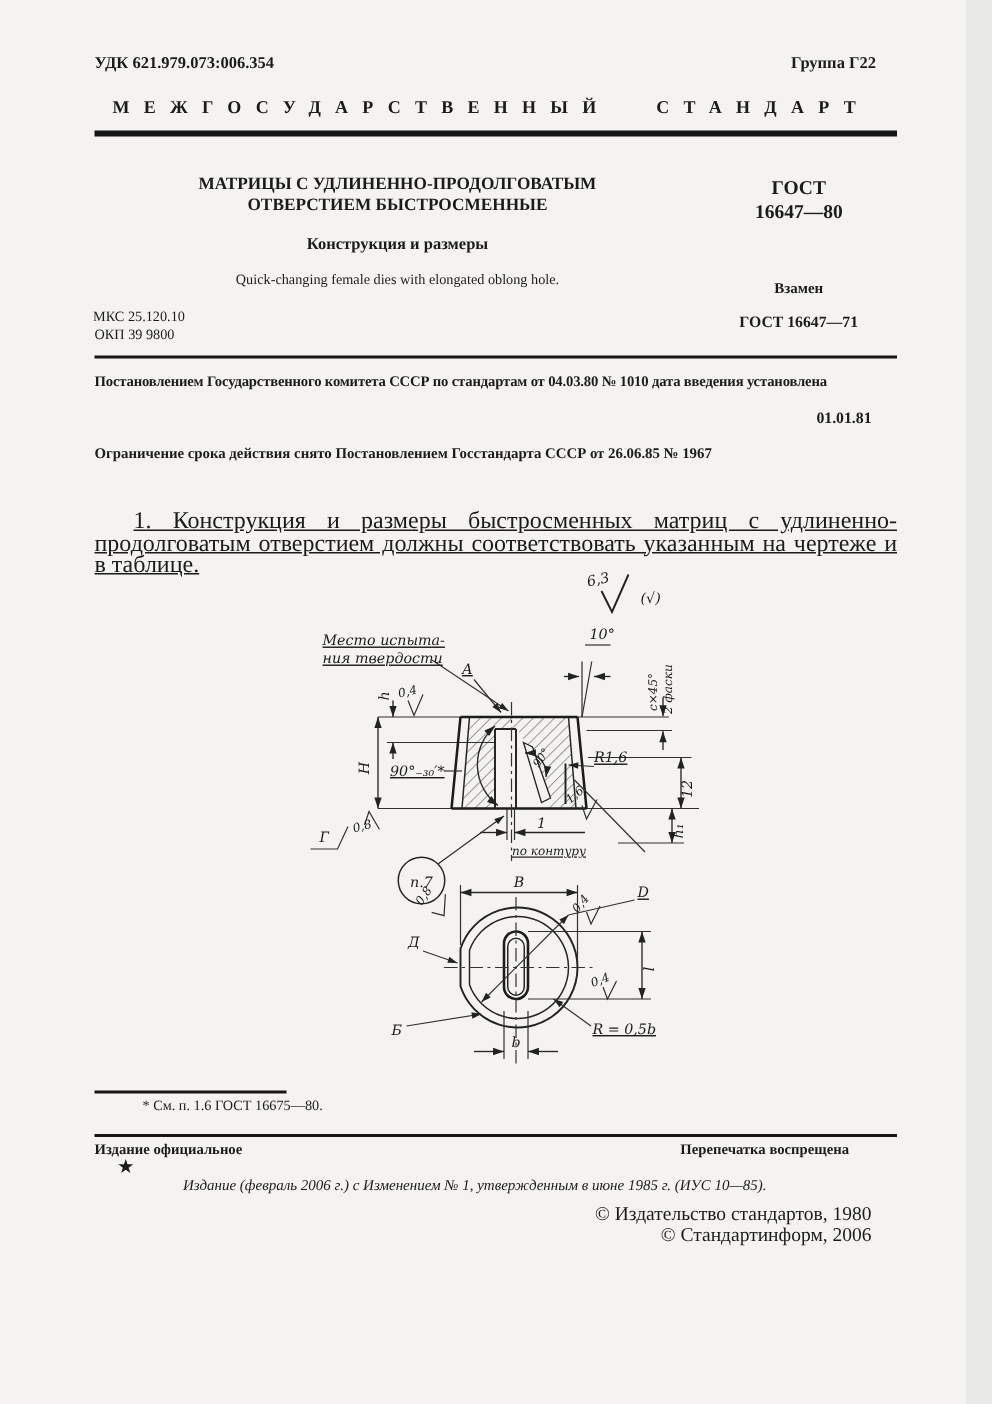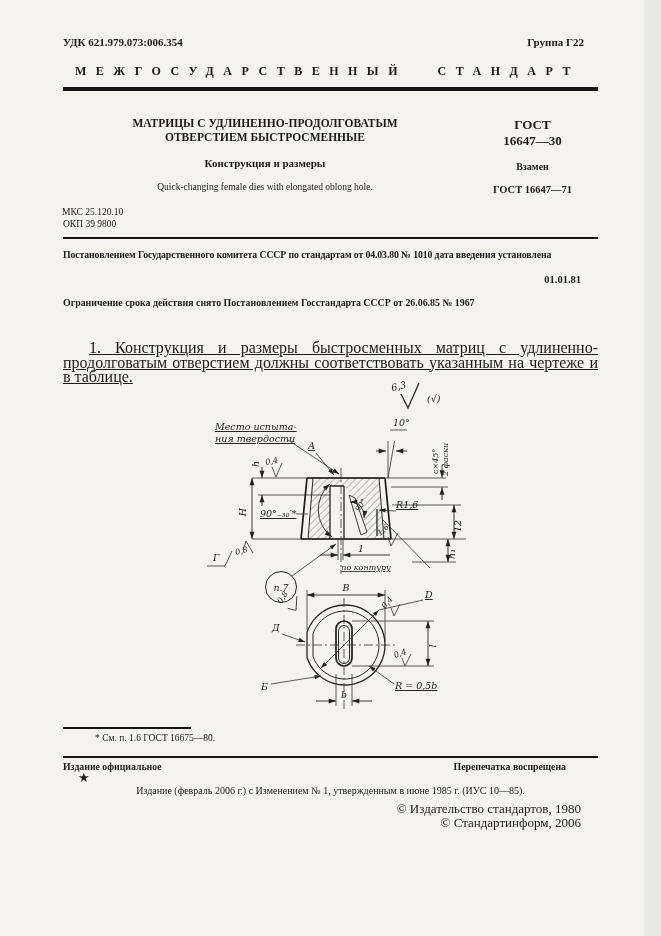--- a/index.html
+++ b/index.html
@@ -12,38 +12,38 @@
             letter-spacing:9.5px;word-spacing:18px;white-space:nowrap;margin-left:12px;}
   .rule{background:#161616;}
   .rule-thick{left:63px;top:87px;width:535px;height:4px;}
   .rule-thin1{left:63px;top:237px;width:535px;height:2px;}
   .title-left{left:63px;top:116px;width:404px;text-align:center;}
   .title-left .t1{font-weight:bold;font-size:11.5px;line-height:14px;}
   .title-left .sub{font-weight:bold;font-size:11px;margin-top:13px;}
   .title-left .en{font-size:9.5px;line-height:11.5px;margin-top:13px;}
   .title-right{left:467px;top:117px;width:131px;text-align:center;}
   .title-right .gost{font-weight:bold;font-size:13px;line-height:16px;}
-  .title-right .vz{font-weight:bold;font-size:10px;margin-top:12px;}
+  .title-right .vz{font-weight:bold;font-size:10px;margin-top:38px;}
   .title-right .vzn{font-weight:bold;font-size:10.5px;margin-top:12px;}
   .mks{left:62px;top:207px;font-size:9.5px;}
   .okp{left:63px;top:219px;font-size:9.5px;}
   .decree{left:63px;top:249px;width:540px;font-weight:bold;font-size:9.8px;
           white-space:nowrap;letter-spacing:-0.12px;}
   .date{right:63px;top:274px;font-weight:bold;font-size:10.5px;}
   .limit{left:63px;top:297px;width:540px;font-weight:bold;font-size:9.9px;white-space:nowrap;}
   .para{left:63px;top:341px;width:535px;font-size:16px;line-height:14.5px;
         text-indent:26px;text-align:justify;text-decoration:underline;}
   .drawing-wrap{left:180px;top:378px;width:300px;height:348px;}
   .fn-rule{left:63px;top:727px;width:128px;height:1.5px;}
   .footnote{left:95px;top:733px;font-size:9.5px;}
   .rule-footer{left:63px;top:756px;width:535px;height:2.2px;}
   .official{left:63px;top:761px;font-weight:bold;font-size:9.8px;}
   .reprint{right:78px;top:761px;font-weight:bold;font-size:9.8px;}
   .star{left:78px;top:770px;font-size:13px;}
-  .edition{left:63px;top:785px;width:535px;text-align:center;font-size:10px;}
+  .edition{left:49px;top:785px;width:535px;text-align:center;font-style:italic;font-size:10px;}
   .copyr{right:63px;top:802px;text-align:right;font-size:13px;line-height:13.5px;}
   
   svg .ln{stroke:#262626;stroke-width:1;fill:none;}
   svg .bld{stroke:#1c1c1c;stroke-width:1.7;fill:none;}
   svg .md{stroke:#222;stroke-width:1.3;fill:none;}
   svg .thin{stroke:#303030;stroke-width:0.8;fill:none;}
   svg .dim{stroke:#262626;stroke-width:0.9;fill:none;}
   svg .cl{stroke:#333;stroke-width:0.8;fill:none;stroke-dasharray:9 3 2 3;}
   svg text{font-family:"DejaVu Serif","Liberation Serif",serif;font-style:italic;fill:#1b1b1b;}
   svg .lbl{font-size:9.5px;}
@@ -62,21 +62,21 @@
 
   <div class="abs title-left">
     <div class="t1">МАТРИЦЫ С УДЛИНЕННО-ПРОДОЛГОВАТЫМ</div>
     <div class="t1">ОТВЕРСТИЕМ БЫСТРОСМЕННЫЕ</div>
     <div class="sub">Конструкция и размеры</div>
     <div class="en">Quick-changing female dies with elongated oblong hole.</div>
   </div>
 
   <div class="abs title-right">
     <div class="gost">ГОСТ</div>
-    <div class="gost">16647—30</div>
+    <div class="gost">16647—80</div>
     <div class="vz">Взамен</div>
     <div class="vzn">ГОСТ 16647—71</div>
   </div>
 
   <div class="abs mks">МКС 25.120.10</div>
   <div class="abs okp">ОКП  39 9800</div>
   <div class="abs rule rule-thin1"></div>
 
   <div class="abs decree">Постановлением Государственного комитета СССР по стандартам от 04.03.80 № 1010 дата введения установлена</div>
   <div class="abs date">01.01.81</div>

